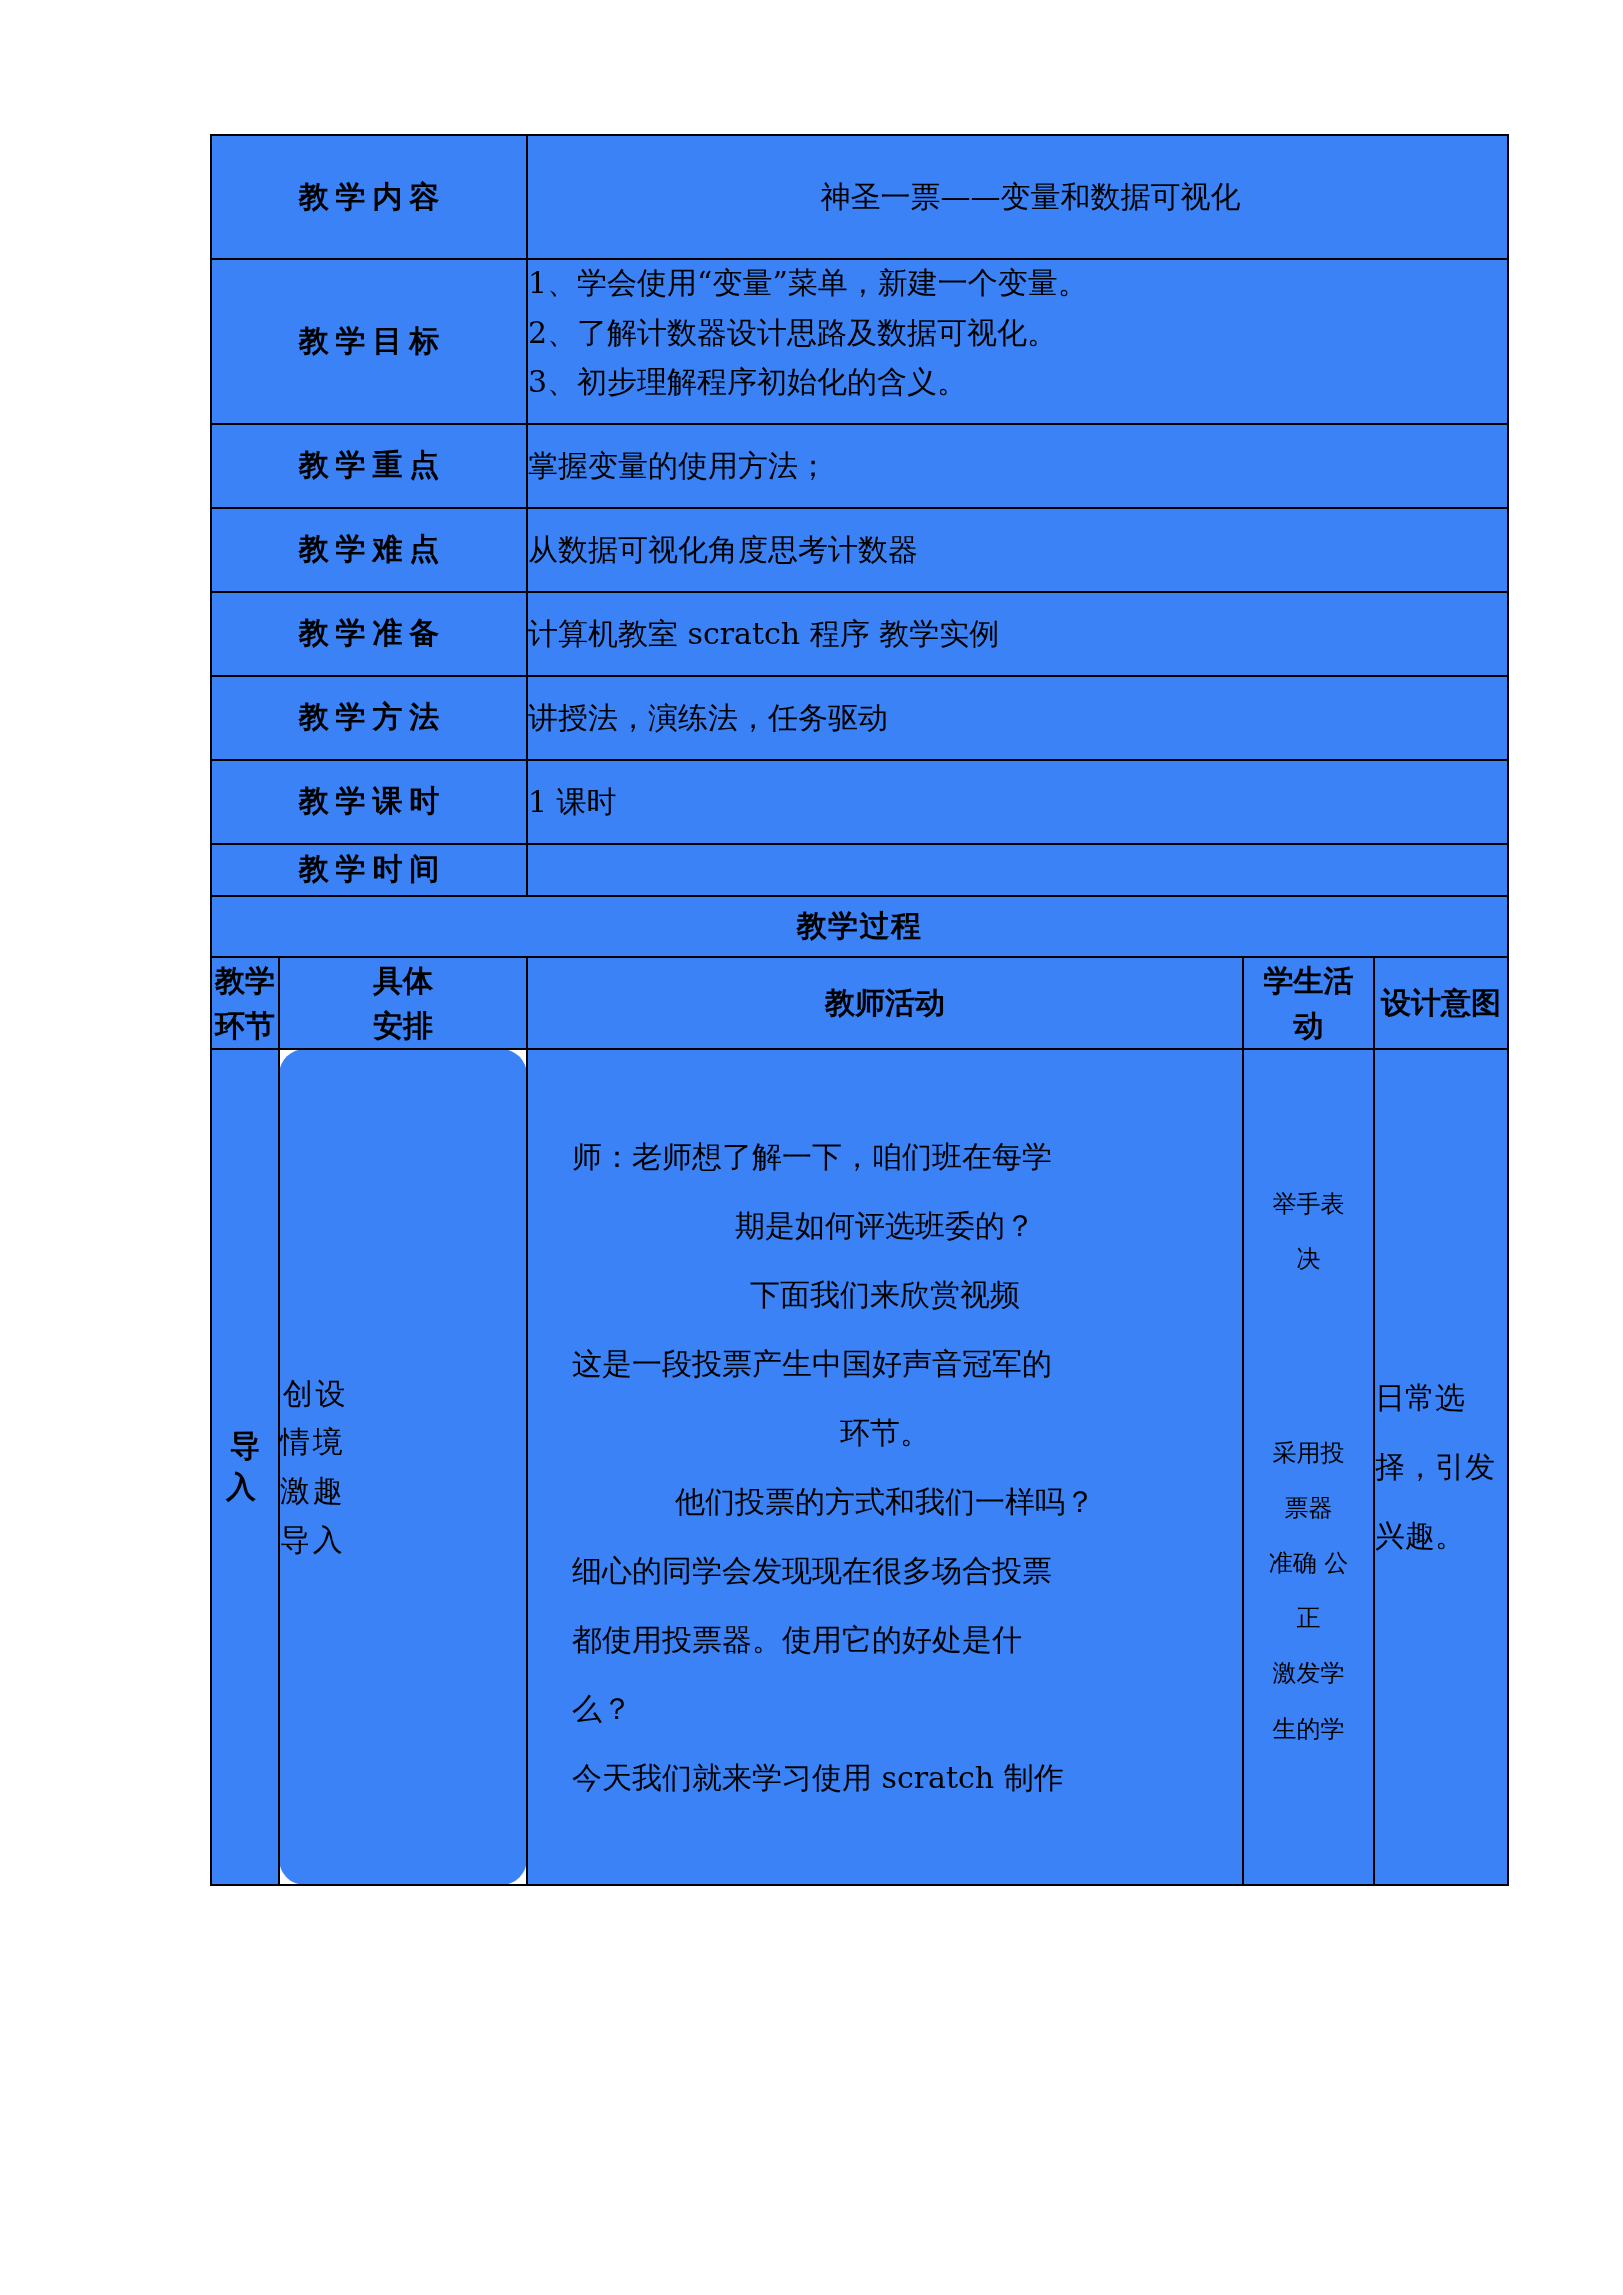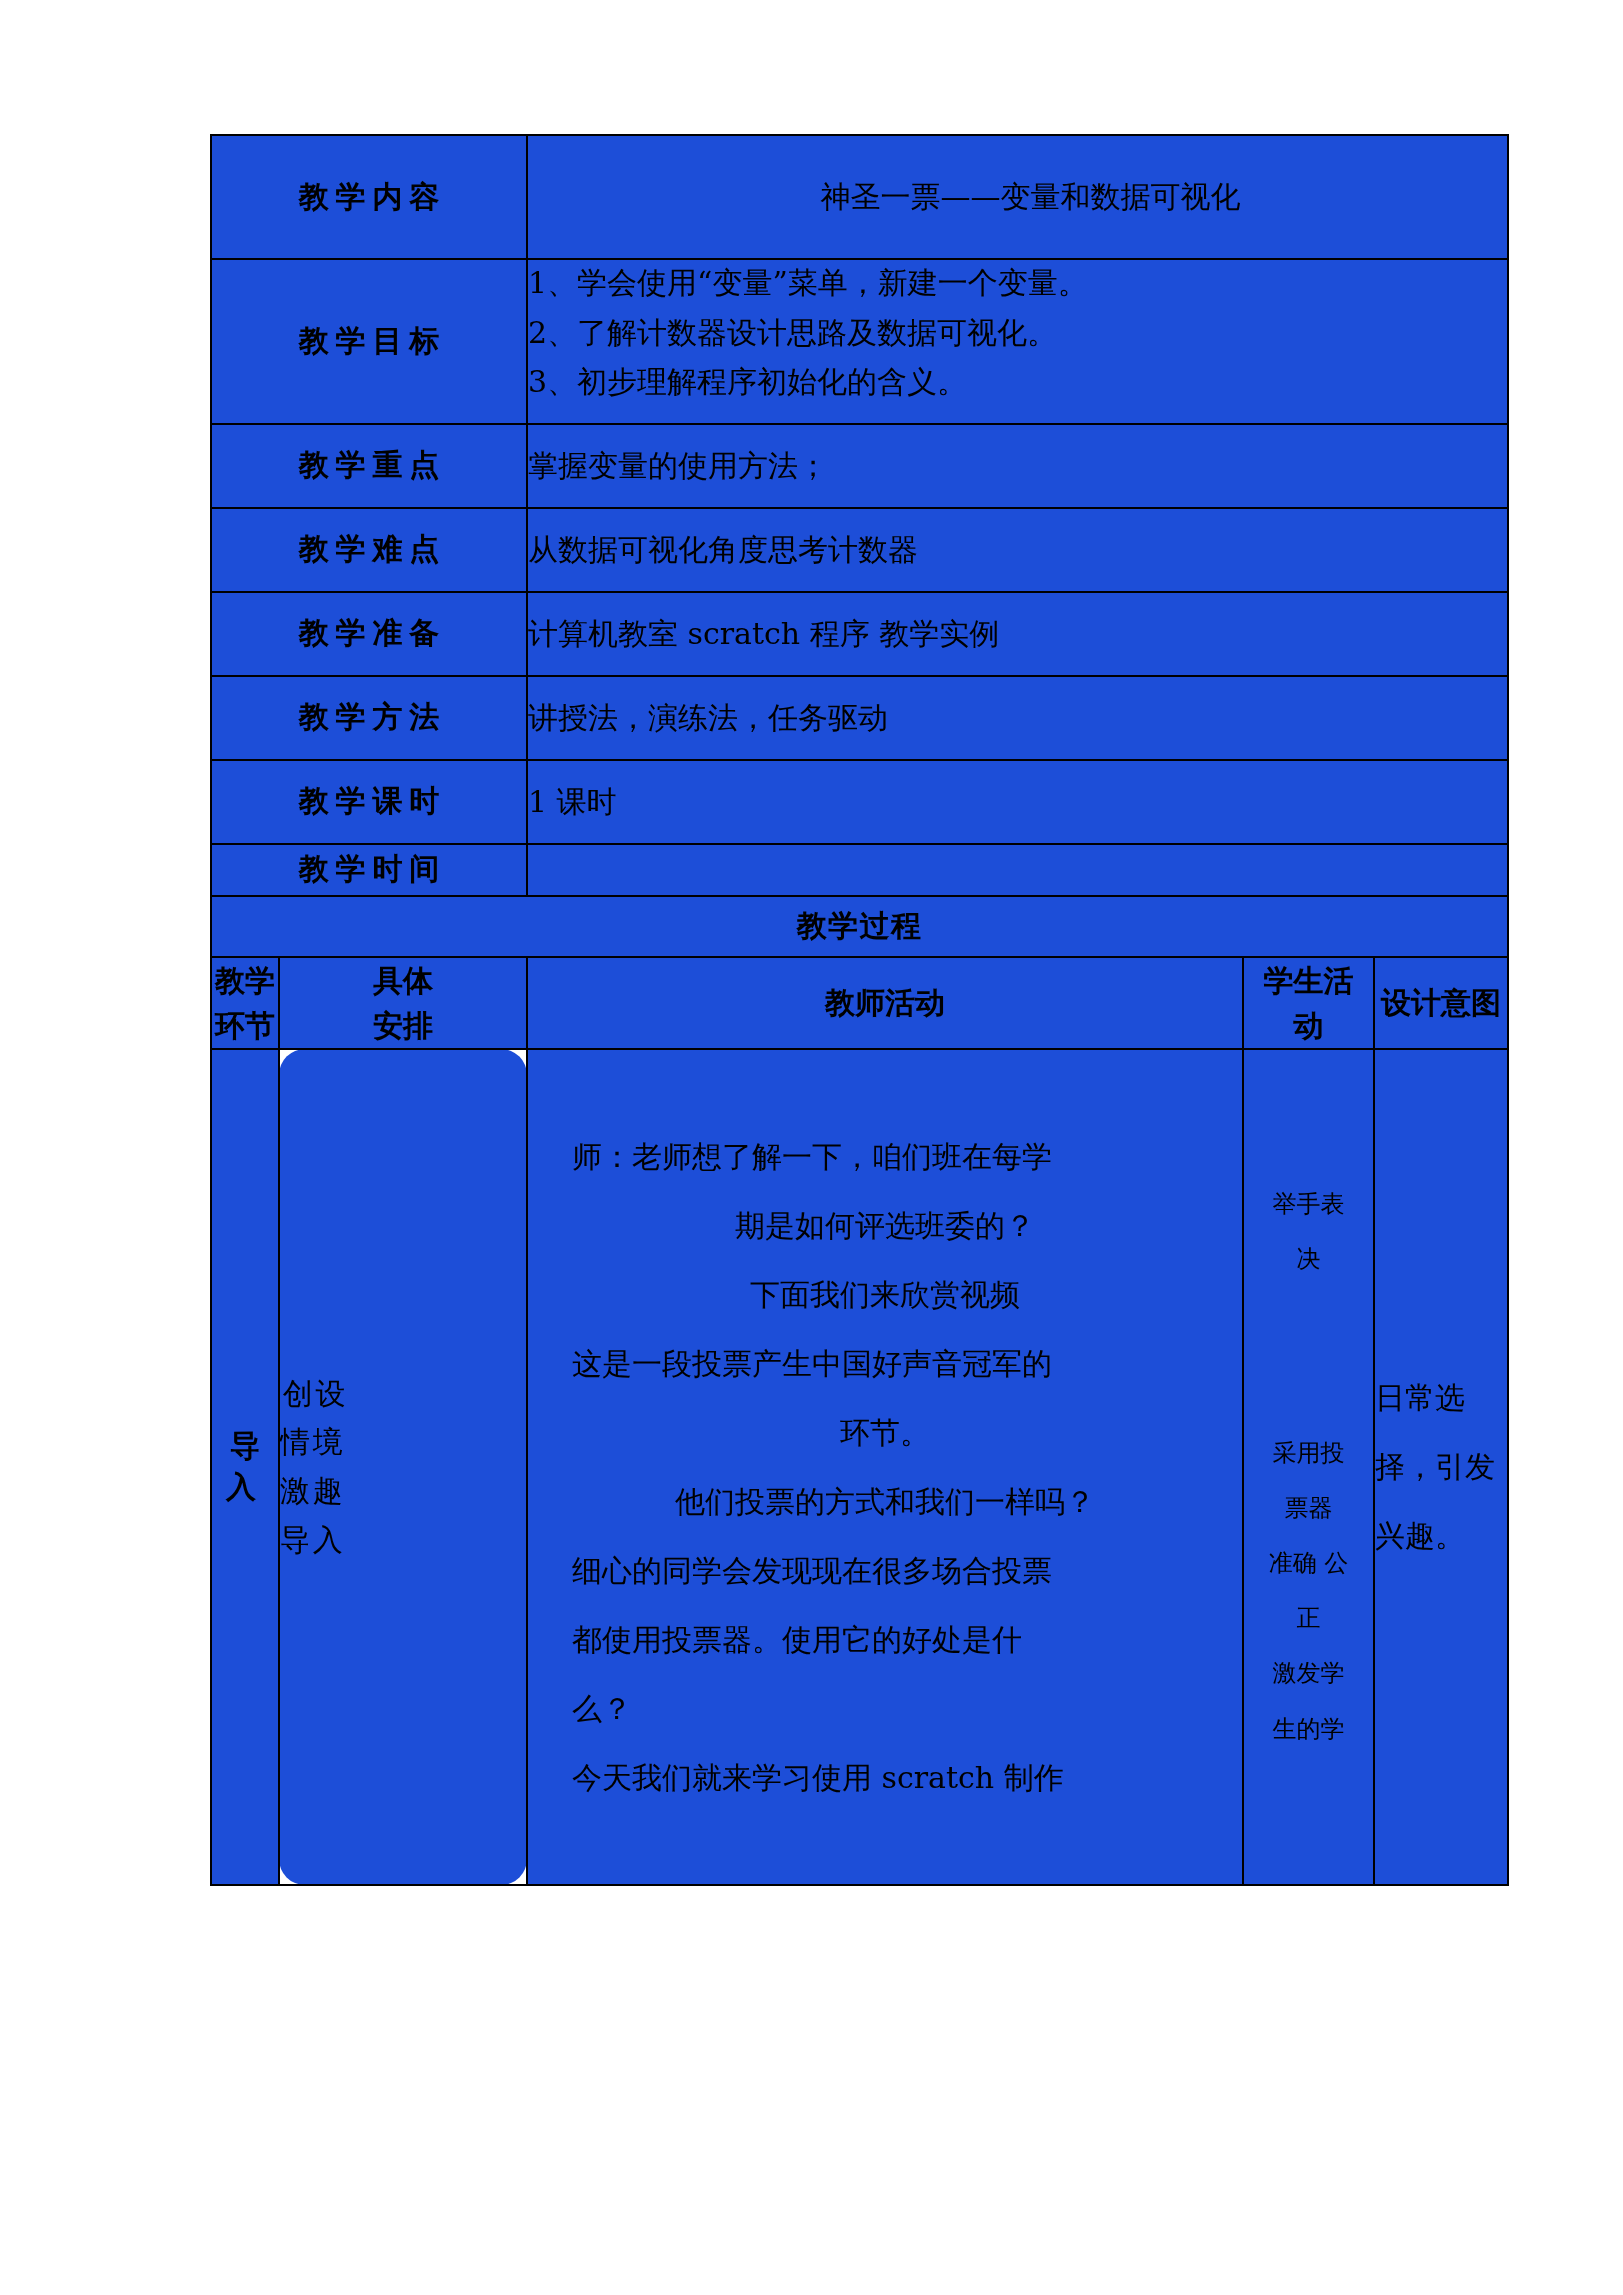--- a/index.html
+++ b/index.html
@@ -29,21 +29,21 @@
     top: 134px;
     width: 1297px;
     border-collapse: collapse;
     table-layout: fixed;
   }
 
   .lesson-table td {
     border: 2px solid #000000;
     vertical-align: middle;
     padding: 0;
-    background: #1d4ed8;
+    background: #3b82f6;
   }
 
   
   .no-top { border-top: none; }
 
   
   .label-cell {
     text-align: center;
     font-weight: bold;
     font-size: 30px;

